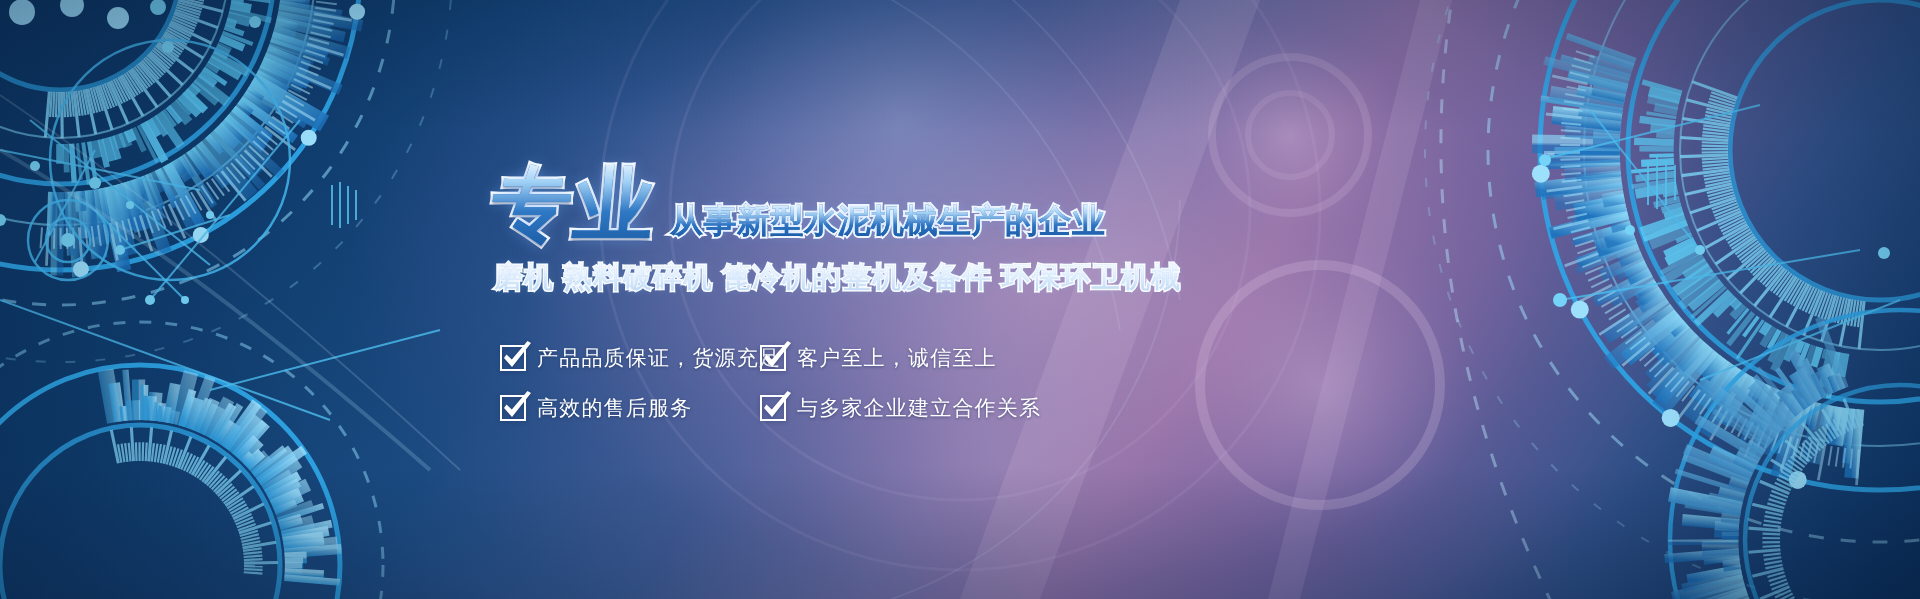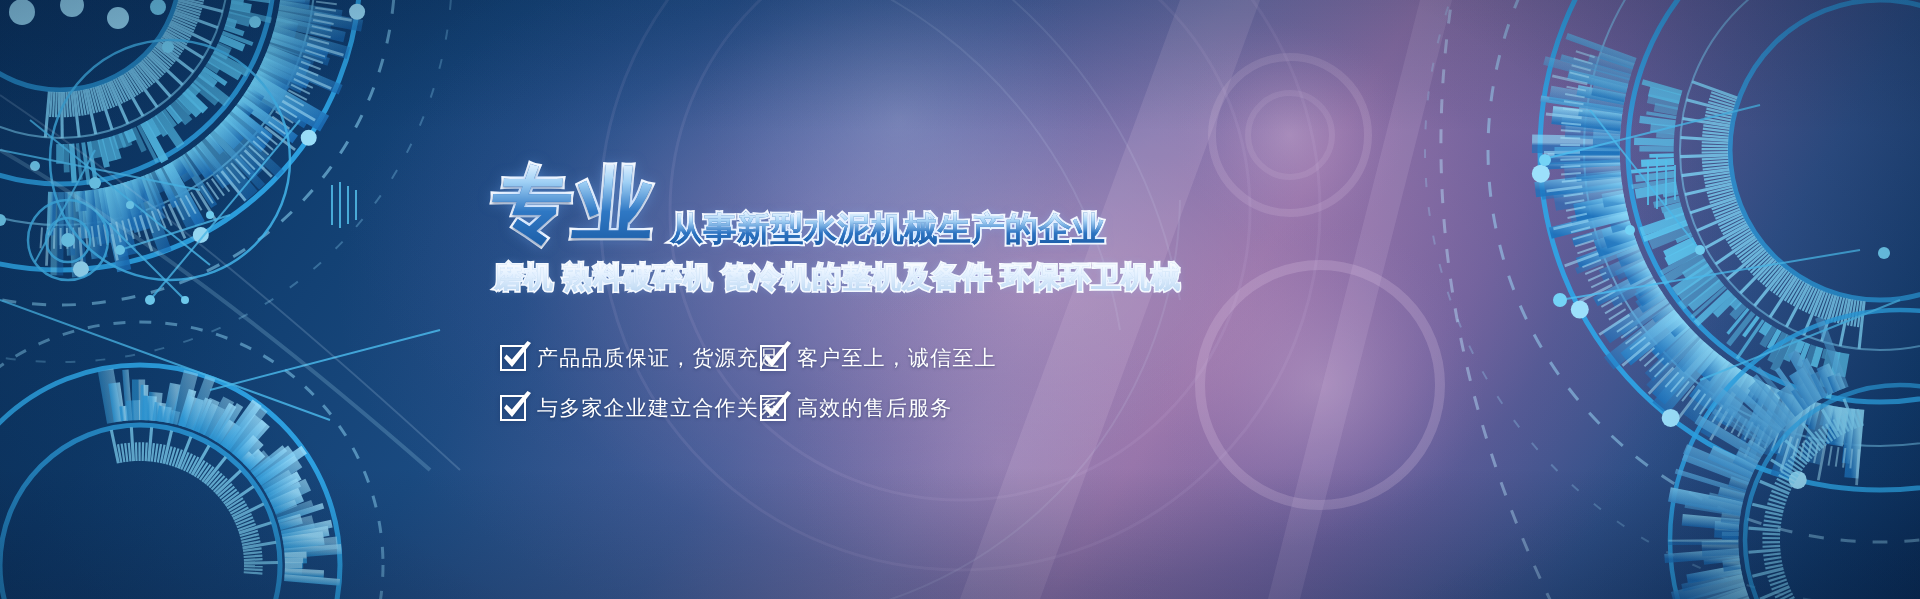--- a/index.html
+++ b/index.html
@@ -57,21 +57,21 @@
     -webkit-text-stroke:0;
     background:linear-gradient(to bottom,#dff0ff 0%,#9fd0f5 22%,#2f78c4 58%,#1d5fa8 100%);
     -webkit-background-clip:text;
     background-clip:text;
     color:transparent;
     text-shadow:none;
   }
 
   .title-sub{
     position:relative;
-    margin-left:14px;
+    margin-left:14px;margin-bottom:8px;
     font-size:33px;line-height:34px;
     font-weight:bold;
     letter-spacing:0.5px;
     color:#2c6cb8;
     -webkit-text-stroke:4px #ffffff;
     paint-order:stroke fill;
     text-shadow:0 0 10px rgba(120,180,255,0.5);
     white-space:nowrap;
   }
   .title-sub .fill{
@@ -81,21 +81,21 @@
     -webkit-background-clip:text;
     background-clip:text;
     color:transparent;
     text-shadow:none;
   }
 
   .product-line{
     position:relative;
     margin-top:14px;margin-left:6px;
     font-size:29px;line-height:34px;
-    font-weight:bold;
+    font-weight:normal;
     letter-spacing:1px;
     color:#bcd6ef;
     -webkit-text-stroke:3.5px #ffffff;
     paint-order:stroke fill;
     text-shadow:0 0 9px rgba(150,200,255,0.45);
     white-space:nowrap;
   }
   .product-line .fill{
     position:absolute;left:0;top:0;
     -webkit-text-stroke:0;
@@ -1230,27 +1230,27 @@
         </span>
         <span class="feature-label">客户至上，诚信至上</span>
       </div>
 
       <div class="feature">
         <span class="check-box">
           <svg class="tick" viewBox="0 0 38 38">
             <path d="M6 20 L14 29 L33 5 L29.5 3 L13.8 21.5 L8.5 16.5 Z" fill="#ffffff"></path>
           </svg>
         </span>
-        <span class="feature-label">与多家企业建立合作关系</span>
+        <span class="feature-label">高效的售后服务</span>
       </div>
 
       <div class="feature">
         <span class="check-box">
           <svg class="tick" viewBox="0 0 38 38">
             <path d="M6 20 L14 29 L33 5 L29.5 3 L13.8 21.5 L8.5 16.5 Z" fill="#ffffff"></path>
           </svg>
         </span>
-        <span class="feature-label">高效的售后服务</span>
+        <span class="feature-label">与多家企业建立合作关系</span>
       </div>
 
     </div>
   </div>
 </div>
 
 </body></html>

